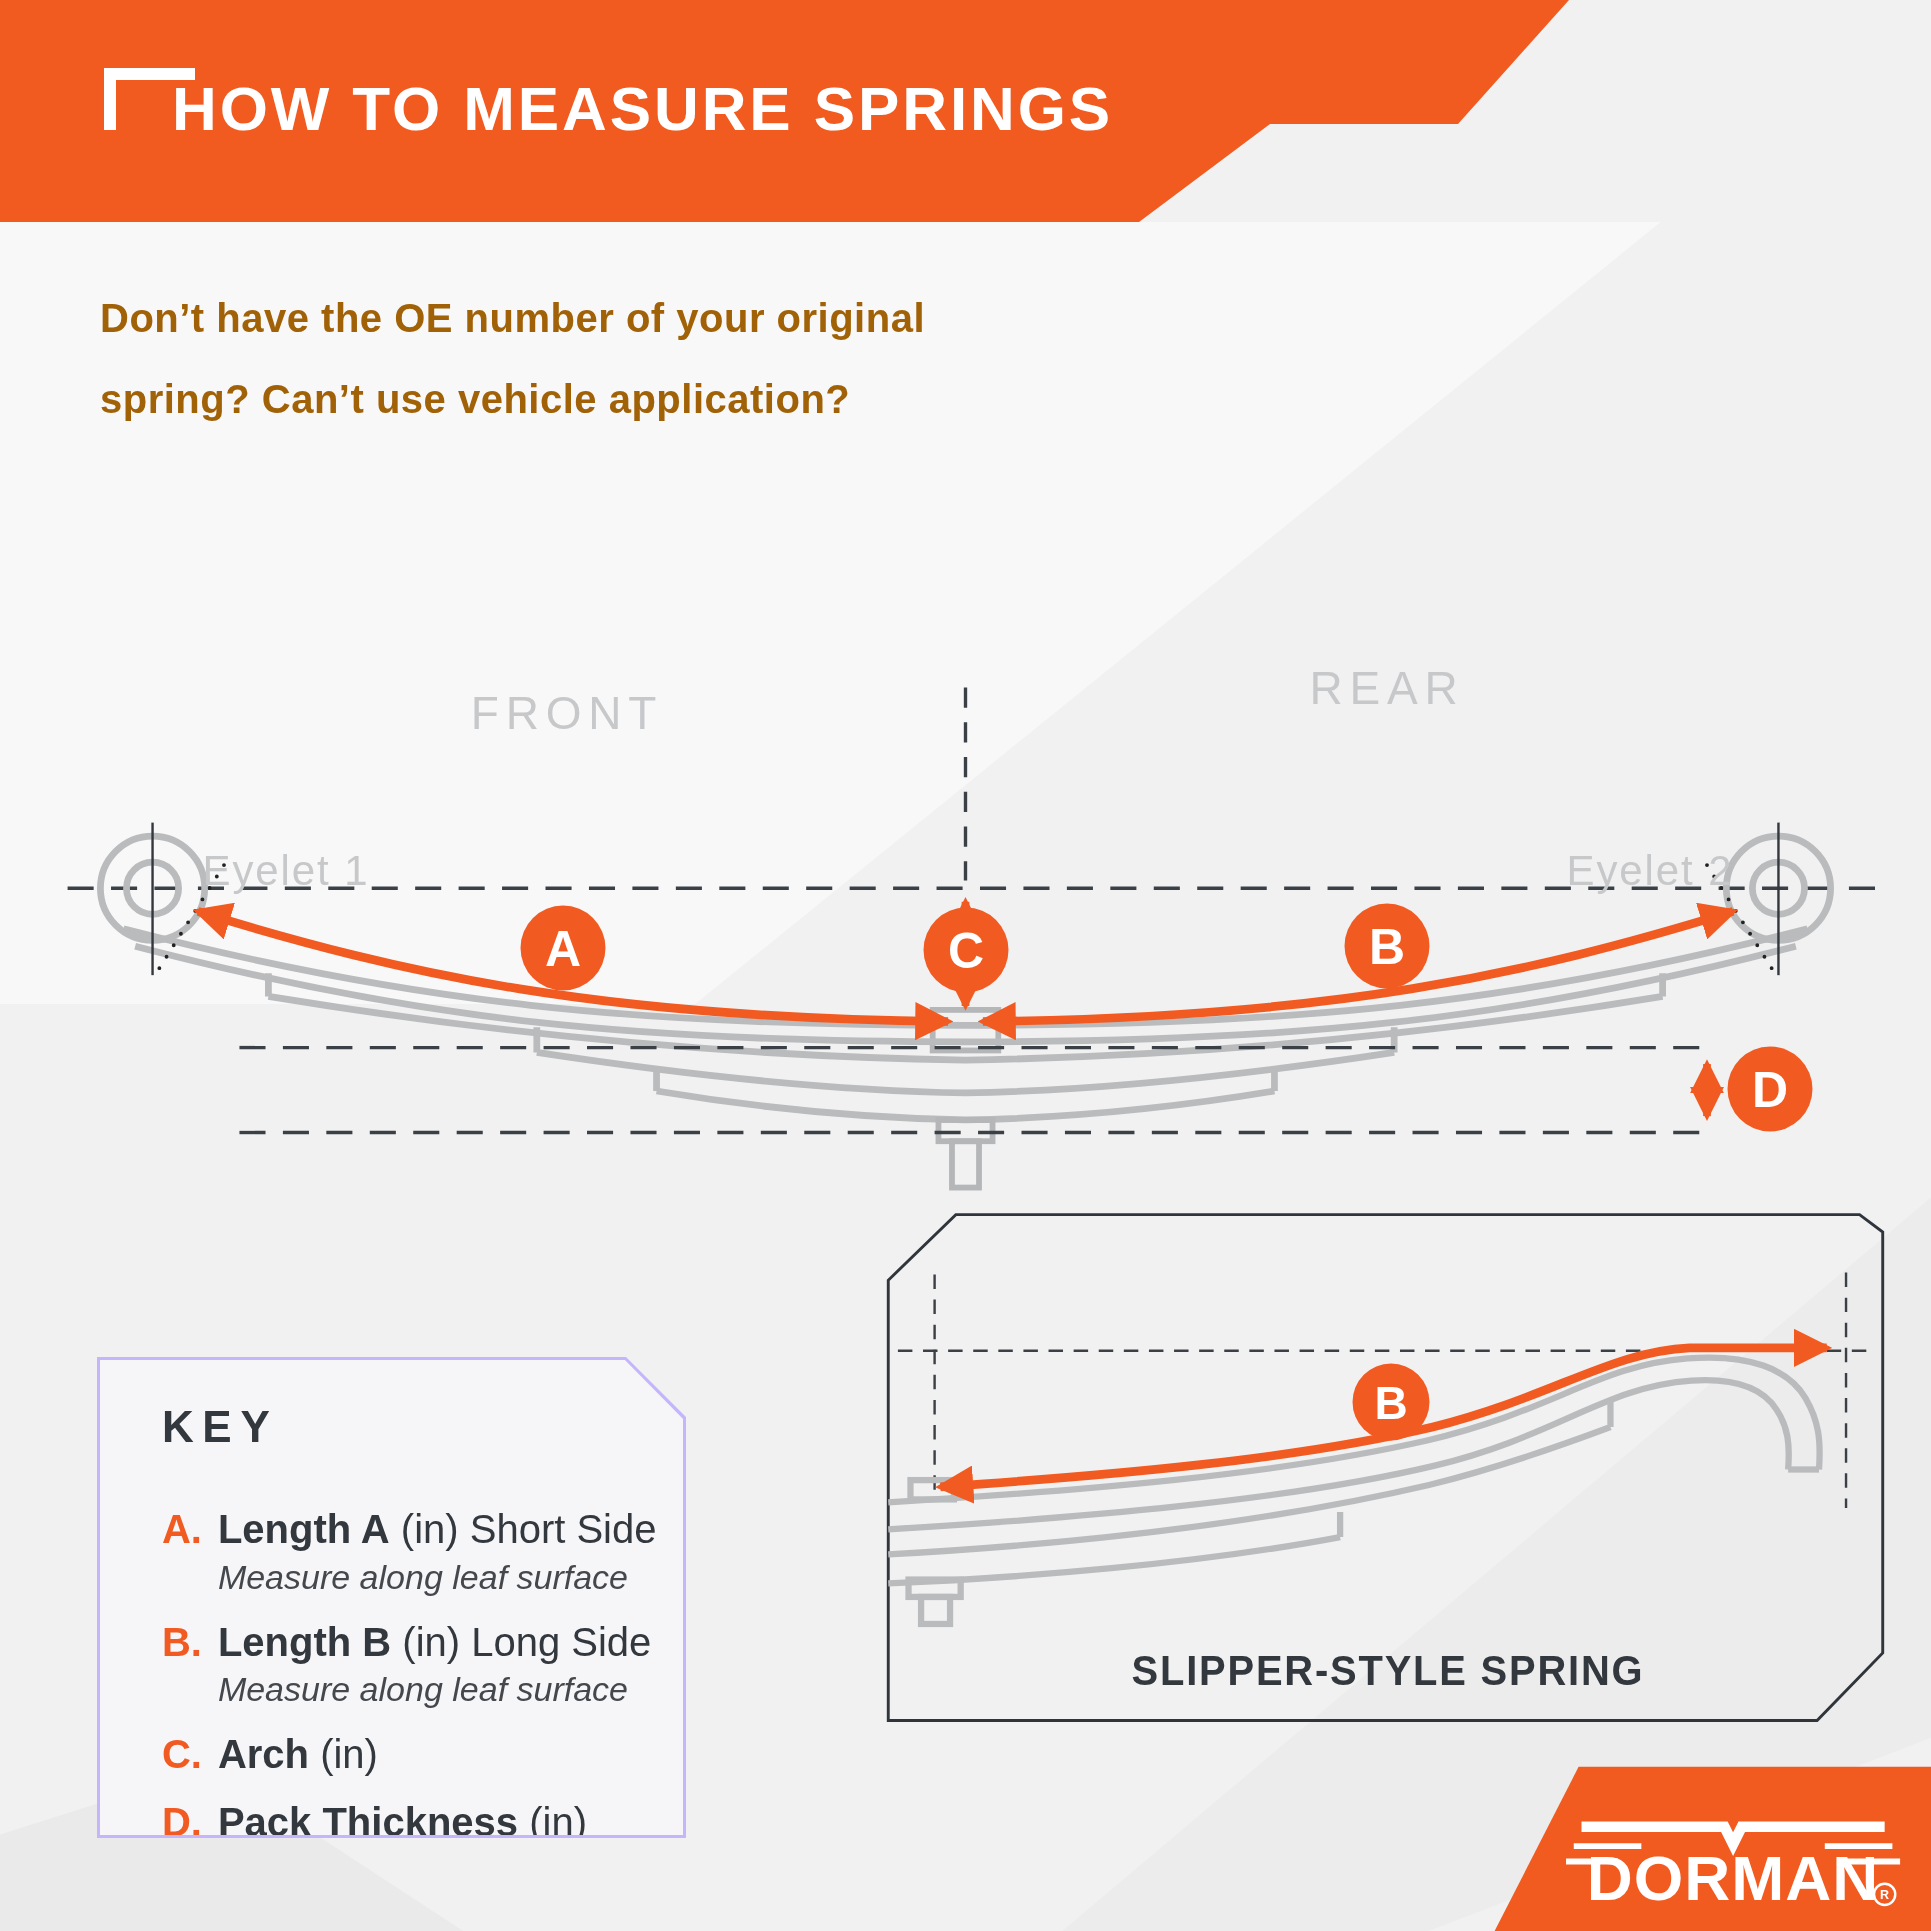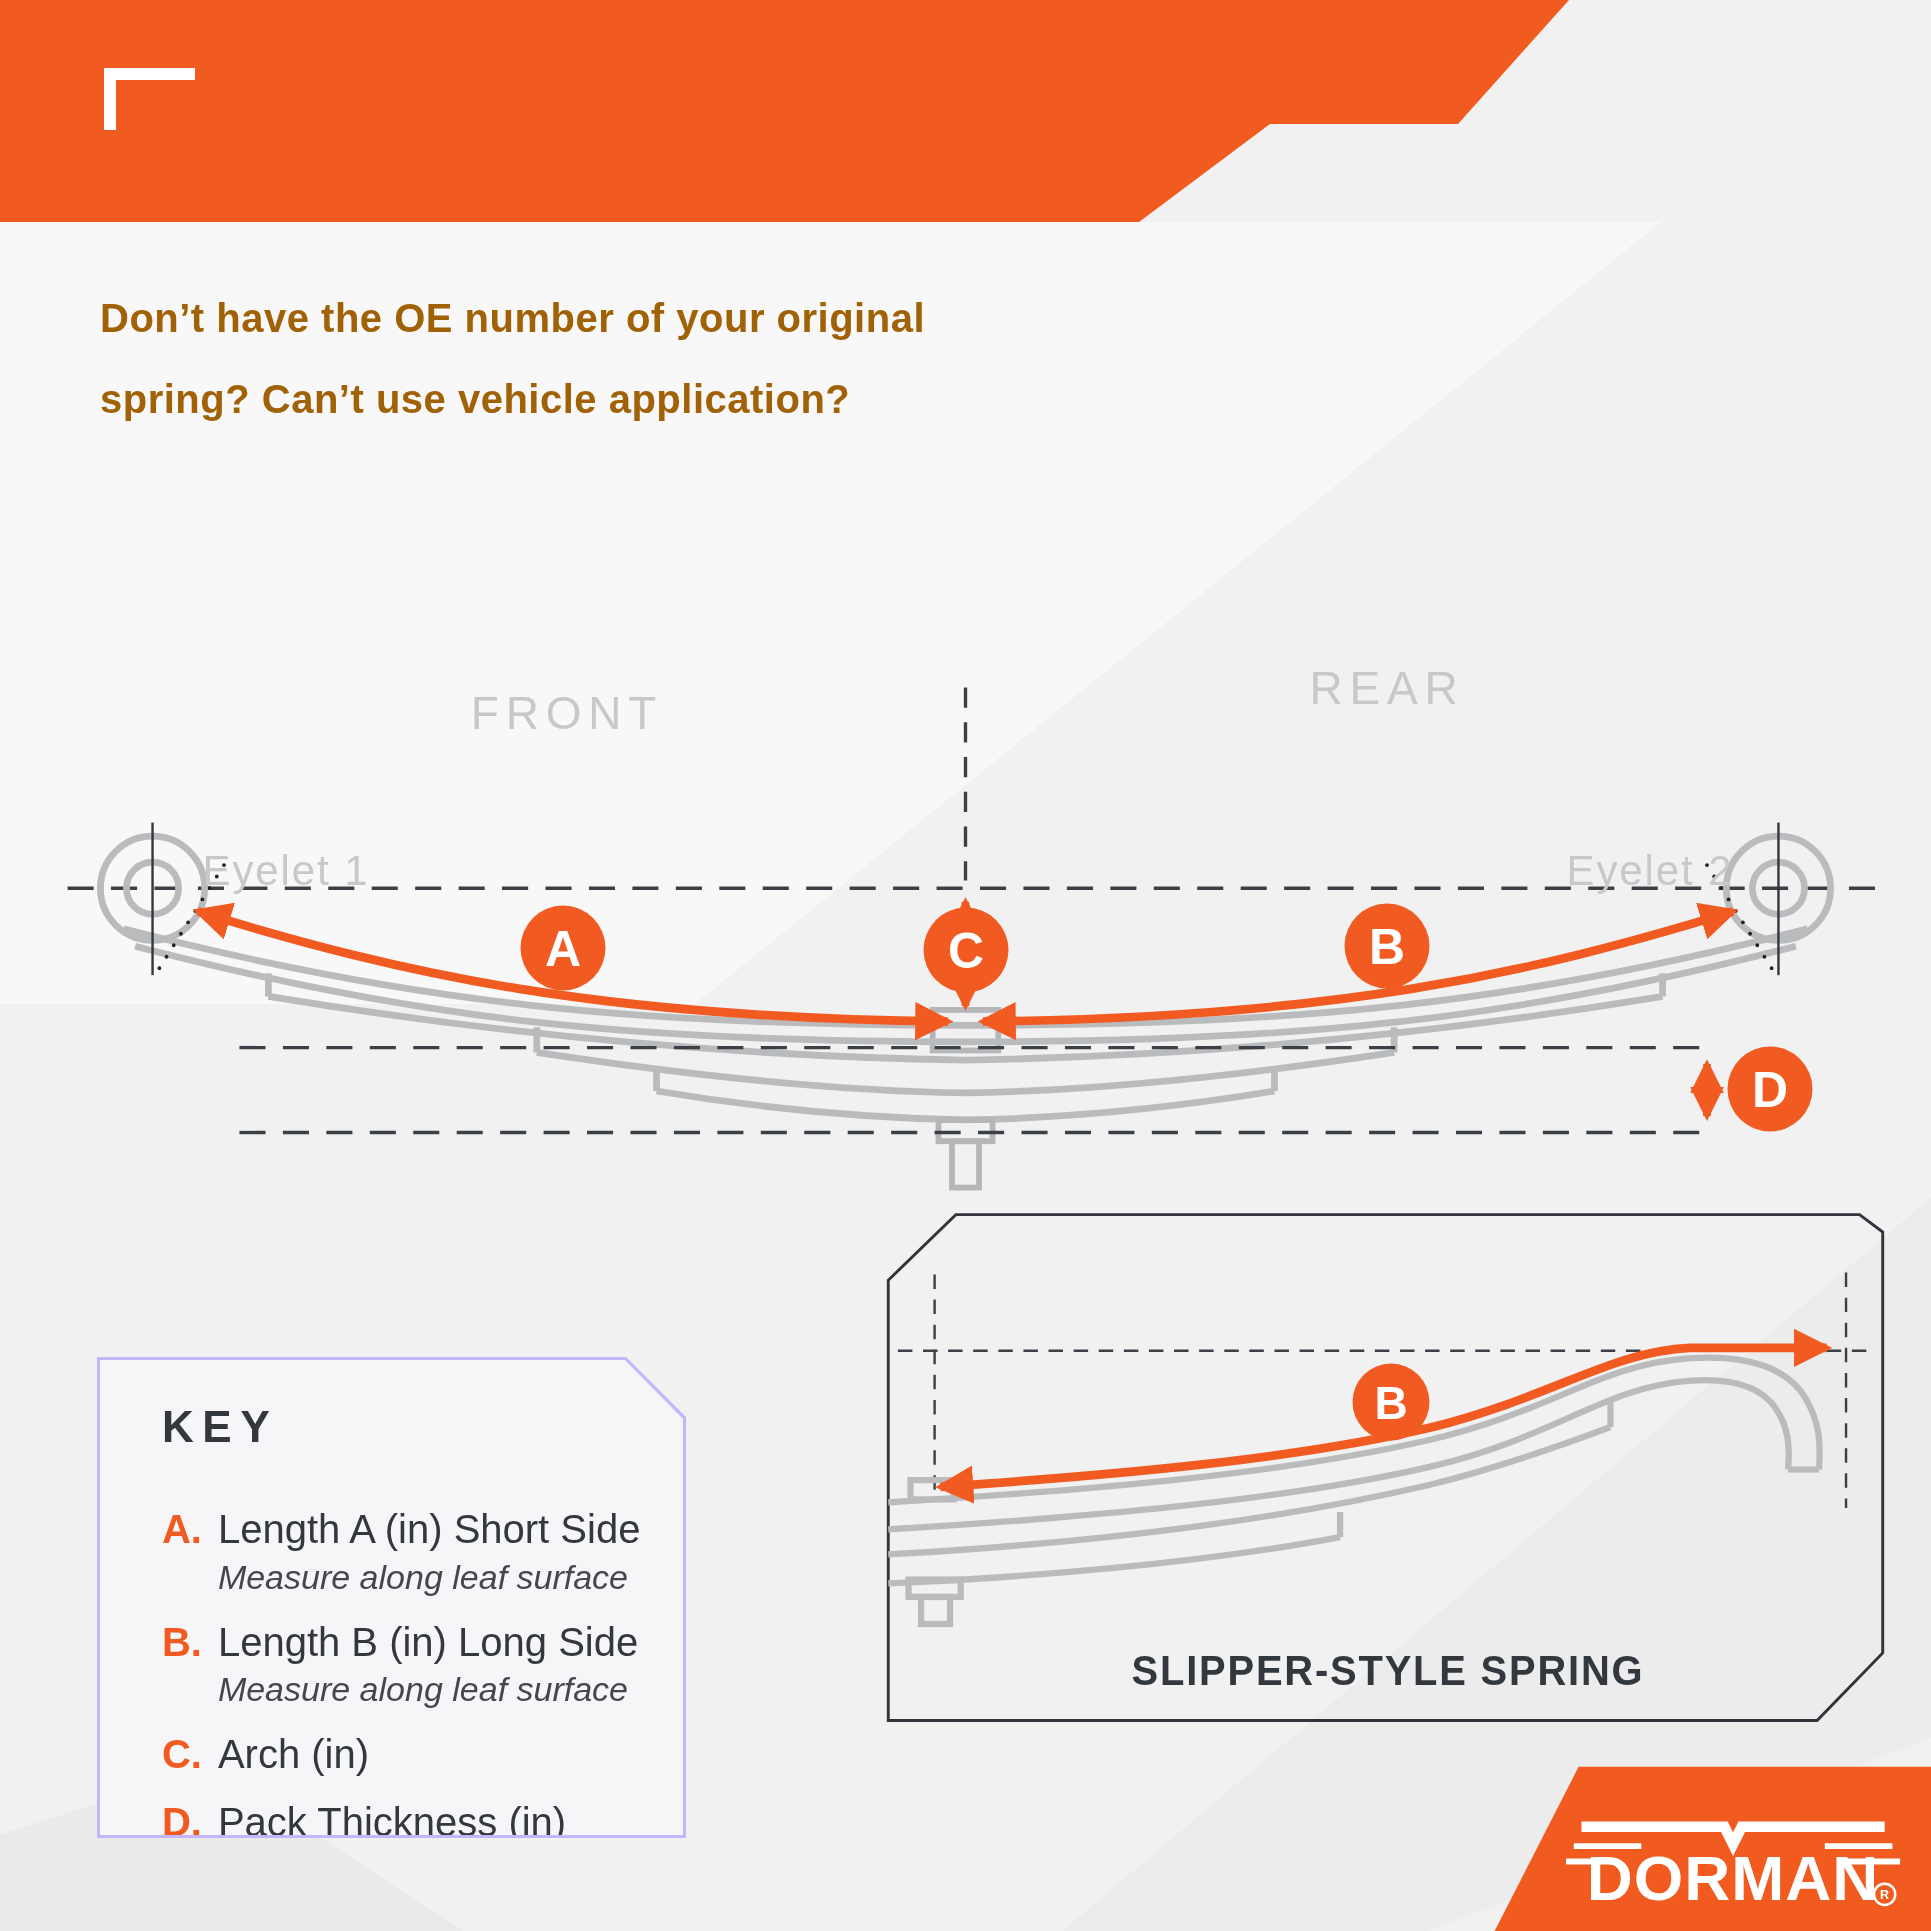--- a/index.html
+++ b/index.html
@@ -39,21 +39,21 @@
 
   
   .key-outer{position:absolute;left:97px;top:1357px;width:589px;height:481px;background:#c4b5fd;
     clip-path:polygon(0 0,529px 0,100% 60px,100% 100%,0 100%);}
   .key-inner{position:absolute;left:2.9px;top:2.9px;right:2.9px;bottom:2.9px;background:#f6f6f8;
     clip-path:polygon(0 0,525px 0,100% 59px,100% 100%,0 100%);}
   .key-title{position:absolute;left:62px;top:42px;font-size:44px;font-weight:bold;letter-spacing:8.7px;color:#33383e;}
   .key-list{position:absolute;left:62px;top:124px;right:29px;}
   .key-row{margin-top:23px;font-size:40px;color:#33383e;white-space:nowrap;}
   .key-letter{color:#f15b22;font-weight:bold;display:inline-block;width:56px;}
-  .key-bold{font-weight:normal;margin-top:44px;}
+  .key-bold{font-weight:bold;margin-top:44px;}
   .key-note{font-size:34px;font-style:italic;color:#44484d;margin:5.8px 0 0 56px;}
 
   
   .inset-title{position:absolute;left:1050px;top:1647px;width:676px;text-align:center;
     font-size:42px;font-weight:bold;letter-spacing:1.9px;color:#33383e;transform:scaleX(.95);}
 
   
   .brand-wedge{position:absolute;inset:0;background:#f15b20;
     clip-path:polygon(81.75% 91.5%,100% 91.5%,100% 100%,77.4% 100%);}
 </style>
@@ -61,20 +61,21 @@
 <body>
 
 <div class="page">
 
   <div class="sheen sheen1"></div>
   <div class="sheen sheen2"></div>
   <div class="sheen sheen3"></div>
 
   <div class="header-shape"></div>
   <span class="corner-bracket"></span>
+  <div class="header-title">HOW TO MEASURE SPRINGS</div>
 
   <div class="headline">
     <span>Don’t have the OE number of your original</span><br>
     <span>spring? Can’t use vehicle application?</span>
   </div>
 
   <svg class="svg-layer" viewBox="0 0 2000 2000">
     <defs>
       <marker id="ah" viewBox="0 0 10 10" refX="8.6" refY="5" markerWidth="4.4" markerHeight="4.4" orient="auto-start-reverse">
         <path d="M0,0 L10,5 L0,10 z" fill="#f15b22"></path>

